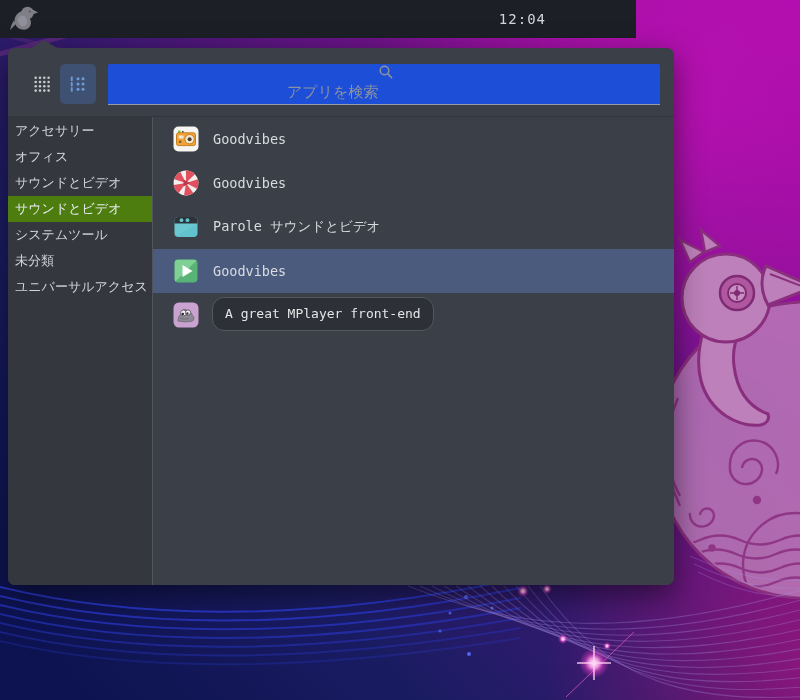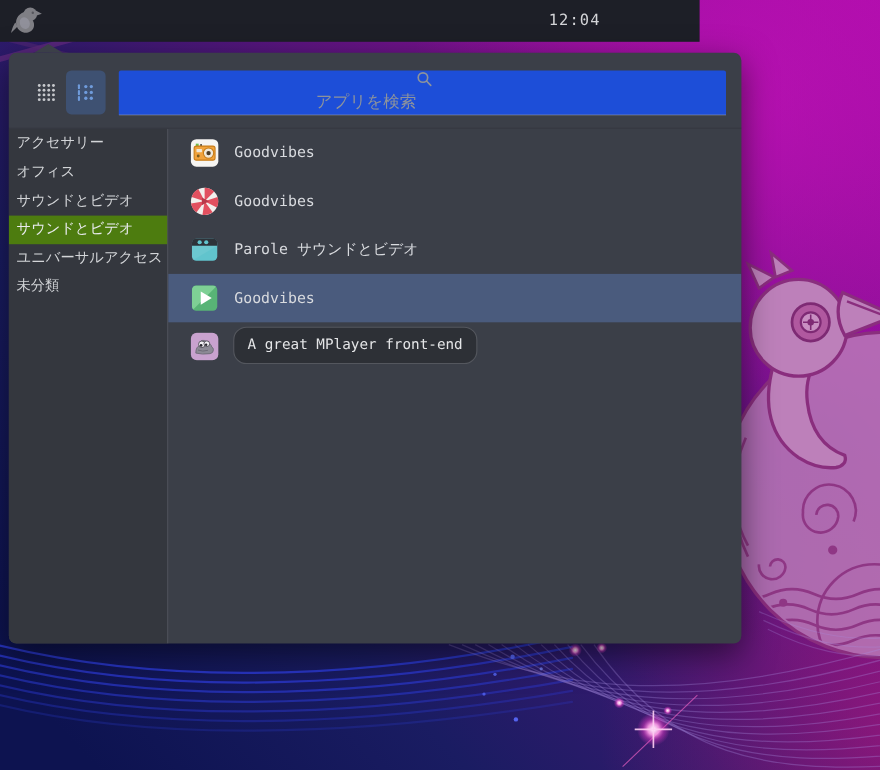--- a/index.html
+++ b/index.html
@@ -227,22 +227,23 @@
     </svg>
     <input type="text" placeholder="アプリを検索" style="">
   </div>
 
   <div class="menu-body">
     <div class="sidebar">
       <div class="cat">アクセサリー</div>
       <div class="cat">オフィス</div>
       <div class="cat">サウンドとビデオ</div>
       <div class="cat selected">サウンドとビデオ</div>
+      <div class="cat">システムツール</div>
+      <div class="cat">未分類</div>
       <div class="cat">ユニバーサルアクセス</div>
-      <div class="cat">未分類</div>
     </div>
 
     <div class="apps">
 
       <div class="app-row">
         <svg class="app-icon" viewBox="0 0 26 26">
           <rect x="0.5" y="0.5" width="25" height="25" rx="5" fill="#f6f5f2"></rect>
           <rect x="5" y="4.6" width="2.6" height="2.4" fill="#6fbf4e"></rect>
           <rect x="9" y="5" width="1.6" height="2" fill="#4a4a42"></rect>
           <rect x="3.5" y="6.8" width="19" height="12.8" rx="2" fill="#f1a33c" stroke="#c87d18" stroke-width="1"></rect>

